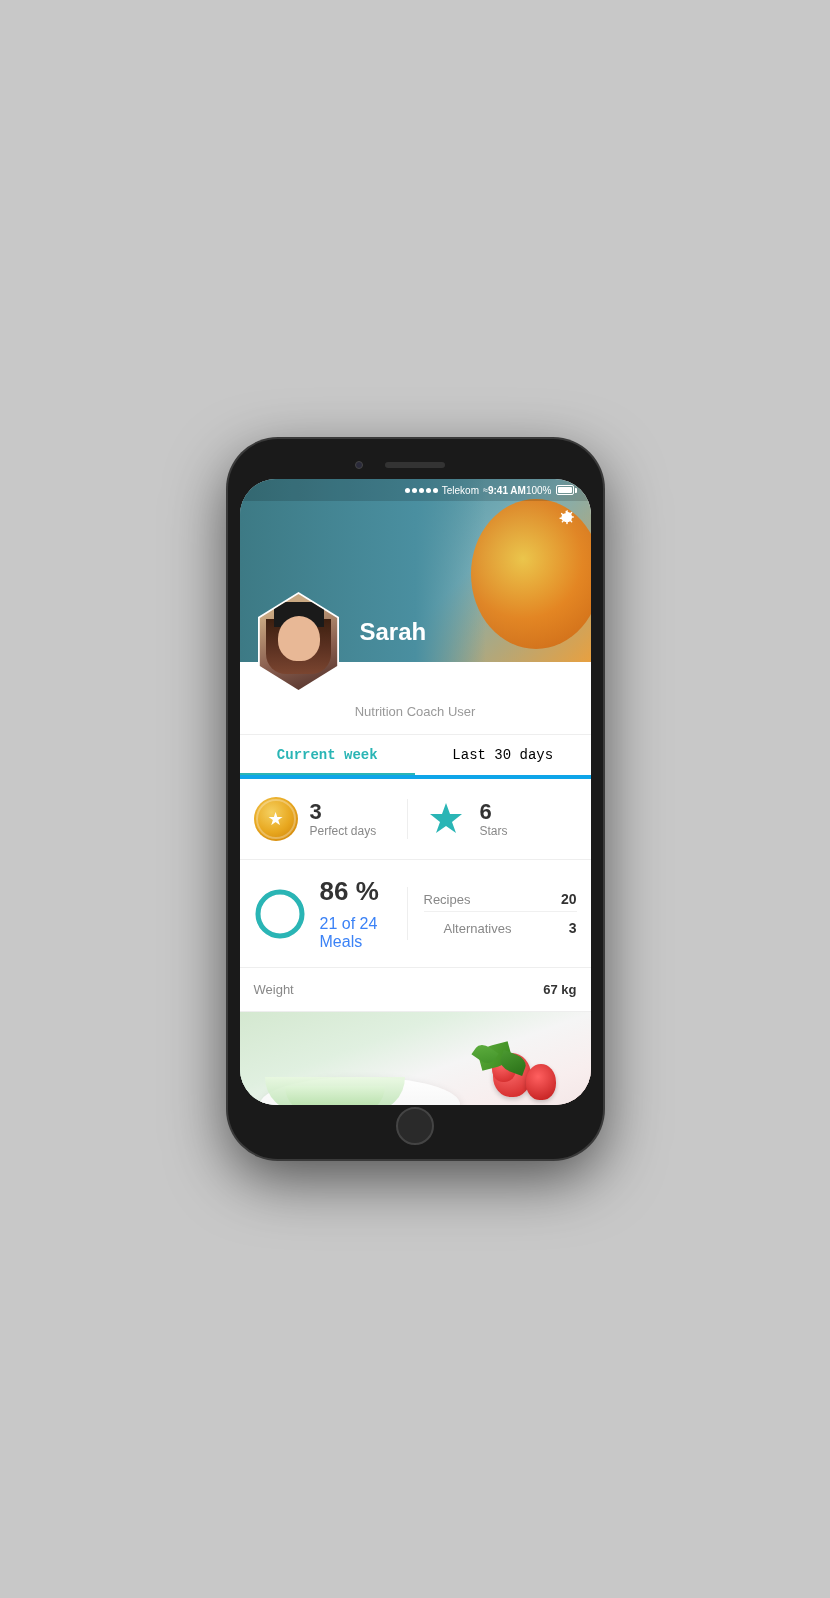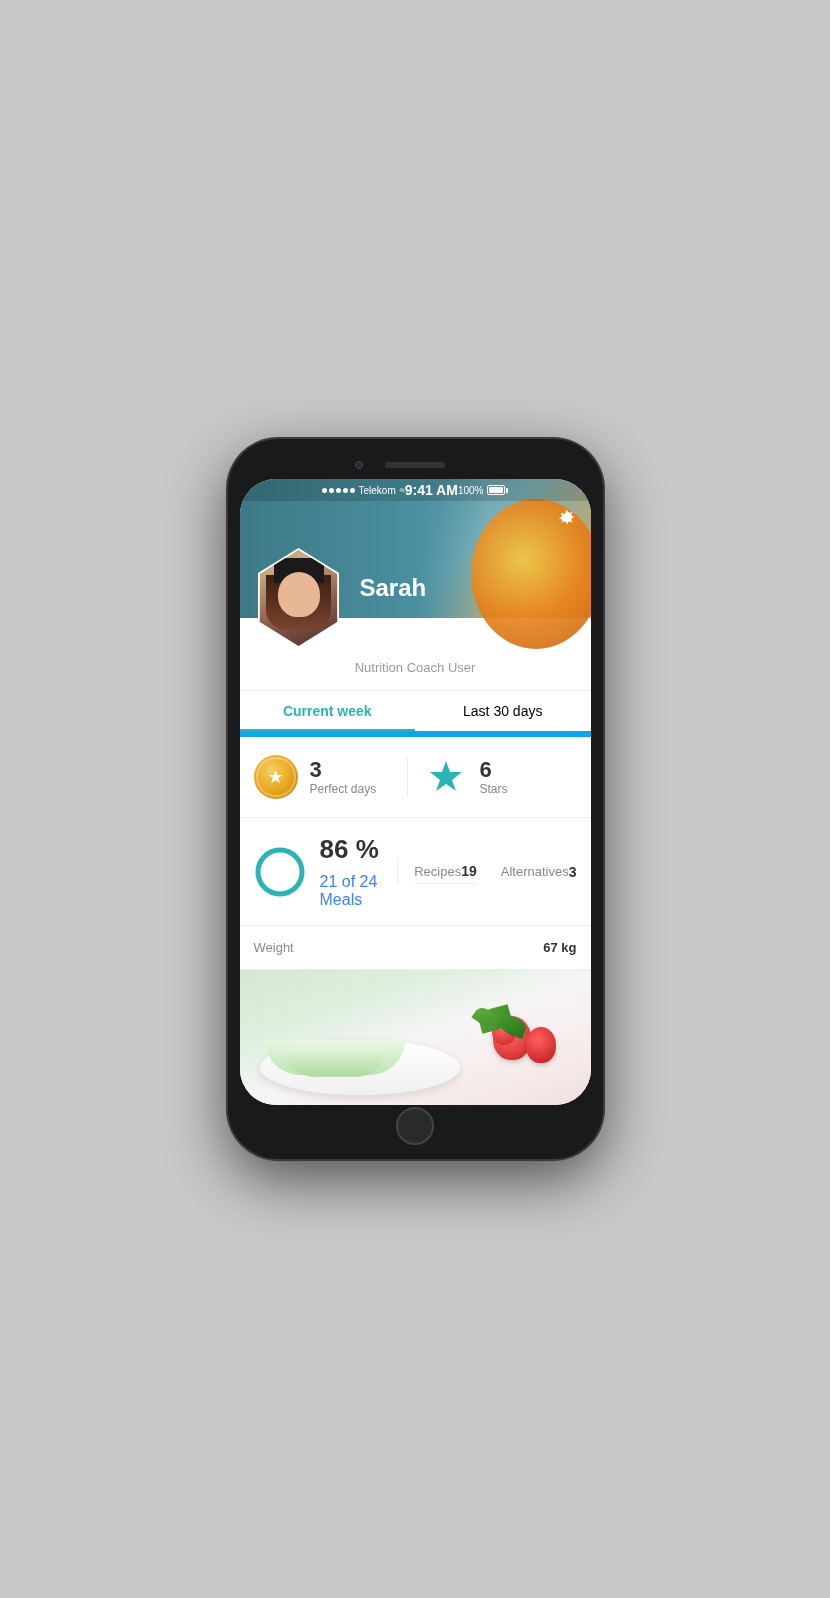--- a/index.html
+++ b/index.html
@@ -72,21 +72,21 @@
       width: 38px;
       height: 38px;
       border-radius: 50%;
       background: #2a2a2a;
       border: 2px solid #444;
     }
 
     
     .status-bar {
       display: flex;
-      justify-content: center;
+      justify-content: flex-end;
       align-items: center;
       padding: 4px 14px;
       background: rgba(0,0,0,0.15);
       position: absolute;
       top: 0;
       left: 0;
       right: 0;
       z-index: 10;
       height: 22px;
     }
@@ -112,21 +112,21 @@
       border-radius: 50%;
       background: white;
     }
 
     .wifi-icon {
       font-size: 9px;
       color: white;
     }
 
     .status-center {
-      font-size: 14px;
+      font-size: 10px;
       color: white;
       font-weight: 600;
     }
 
     .status-right {
       display: flex;
       align-items: center;
       gap: 4px;
       font-size: 10px;
       color: white;
@@ -160,21 +160,21 @@
     .battery-tip {
       width: 2px;
       height: 5px;
       background: white;
       border-radius: 0 1px 1px 0;
     }
 
     
     .header-area {
       position: relative;
-      height: 139px;
+      height: 183px;
       background: linear-gradient(135deg, #4a7c85 0%, #5b9aa8 40%, #7aafb8 60%, #e8a040 100%);
       flex-shrink: 0;
     }
 
     .header-bg-overlay {
       position: absolute;
       top: 0; left: 0; right: 0; bottom: 0;
       background: linear-gradient(to right, #3d7a85 0%, #4a8fa0 50%, transparent 70%);
     }
 
@@ -281,22 +281,23 @@
 
     .user-subtitle {
       color: #999;
       font-size: 13px;
     }
 
     
     .tabs-row {
       display: flex;
       background: white;
-      border-bottom: 6px solid #0ea5e9;
+      border-bottom: 4px solid #0ea5e9;
       flex-shrink: 0;
+      font-family: Liberation Mono, monospace;
     }
 
     .tab {
       flex: 1;
       text-align: center;
       padding: 12px 0;
       font-size: 14px;
       cursor: pointer;
       position: relative;
     }
@@ -441,21 +442,21 @@
 
     .meal-stat-label {
       font-size: 16px;
       color: #3b82f6;
       margin-top: 8px;
     }
 
     .recipes-section {
       flex: 1;
       display: flex;
-      flex-direction: row;
+      flex-direction: column;
       justify-content: flex-start;
       padding-left: 16px;
       border-left: 1px solid #eee;
       gap: 4px;
     }
 
     .recipe-row {
       display: flex;
       justify-content: space-between;
       align-items: center;
@@ -657,21 +658,21 @@
             </svg>
           </div>
           <div>
             <div class="meal-stat-number">86 %</div>
             <div class="meal-stat-label">21 of 24 Meals</div>
           </div>
         </div>
         <div class="recipes-section">
           <div class="recipe-row">
             <span class="recipe-label">Recipes</span>
-            <span class="recipe-count">19</span>
+            <span class="recipe-count">20</span>
           </div>
           <div class="recipe-row">
             <span class="recipe-label">Alternatives</span>
             <span class="recipe-count">3</span>
           </div>
         </div>
       </div>
     </div>
 
     <div class="weight-row">

